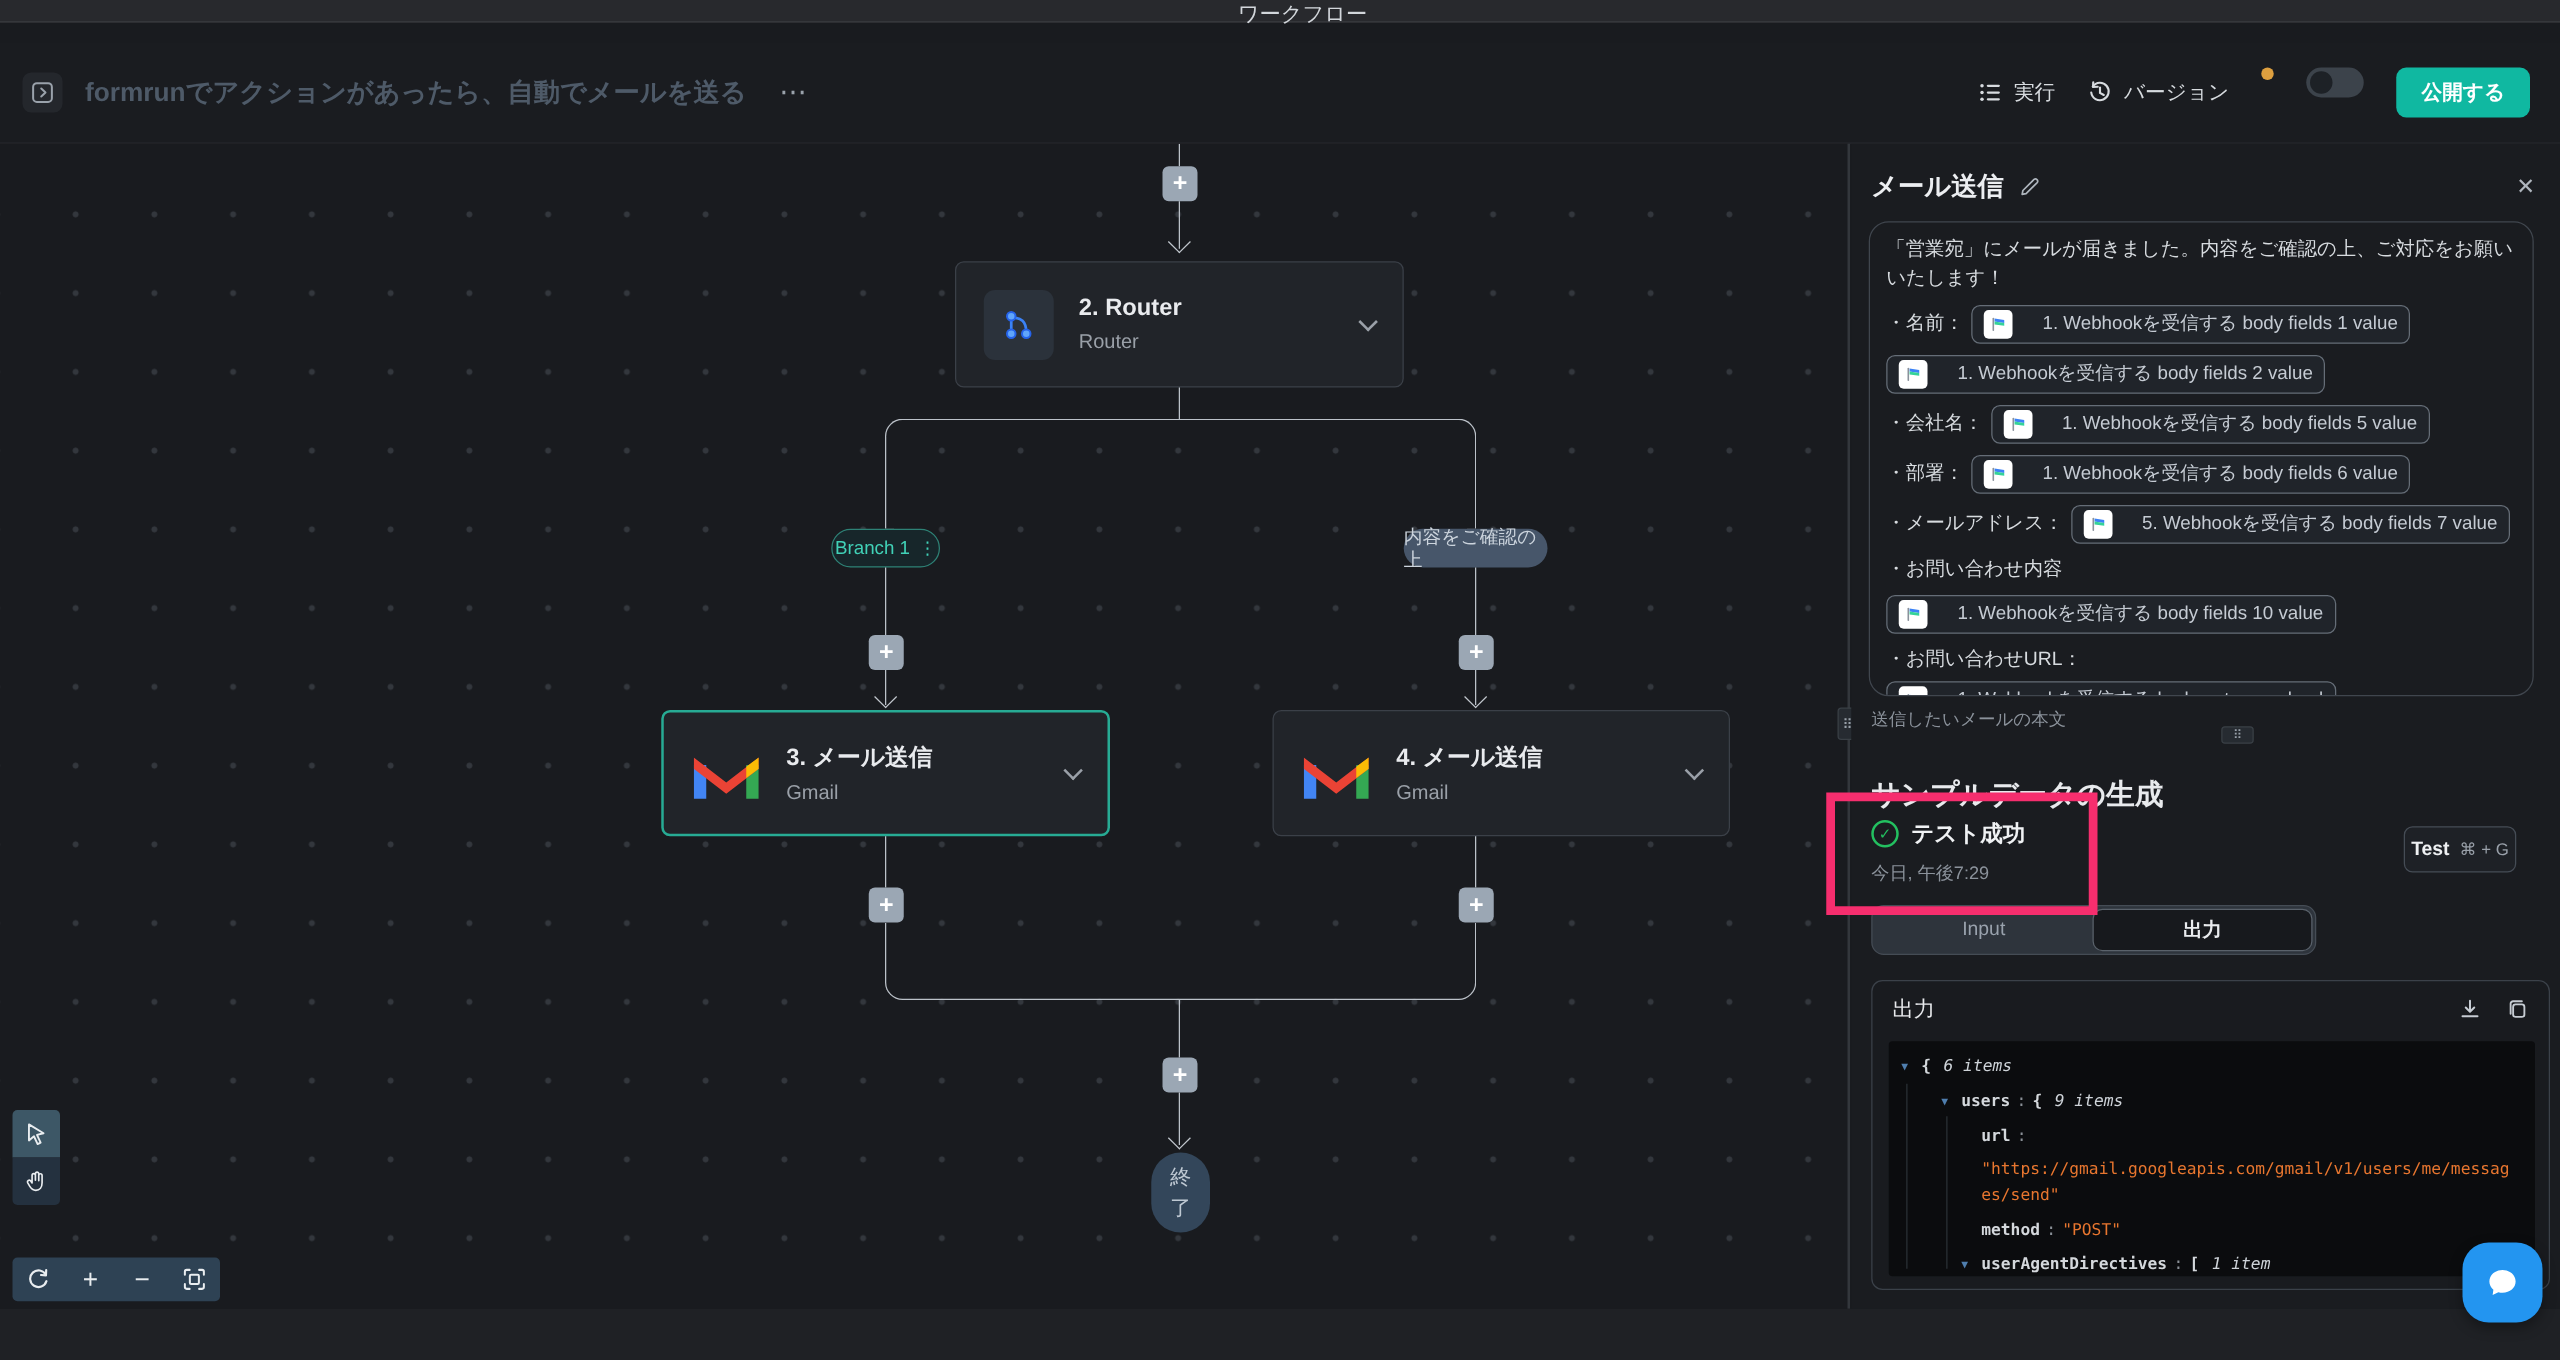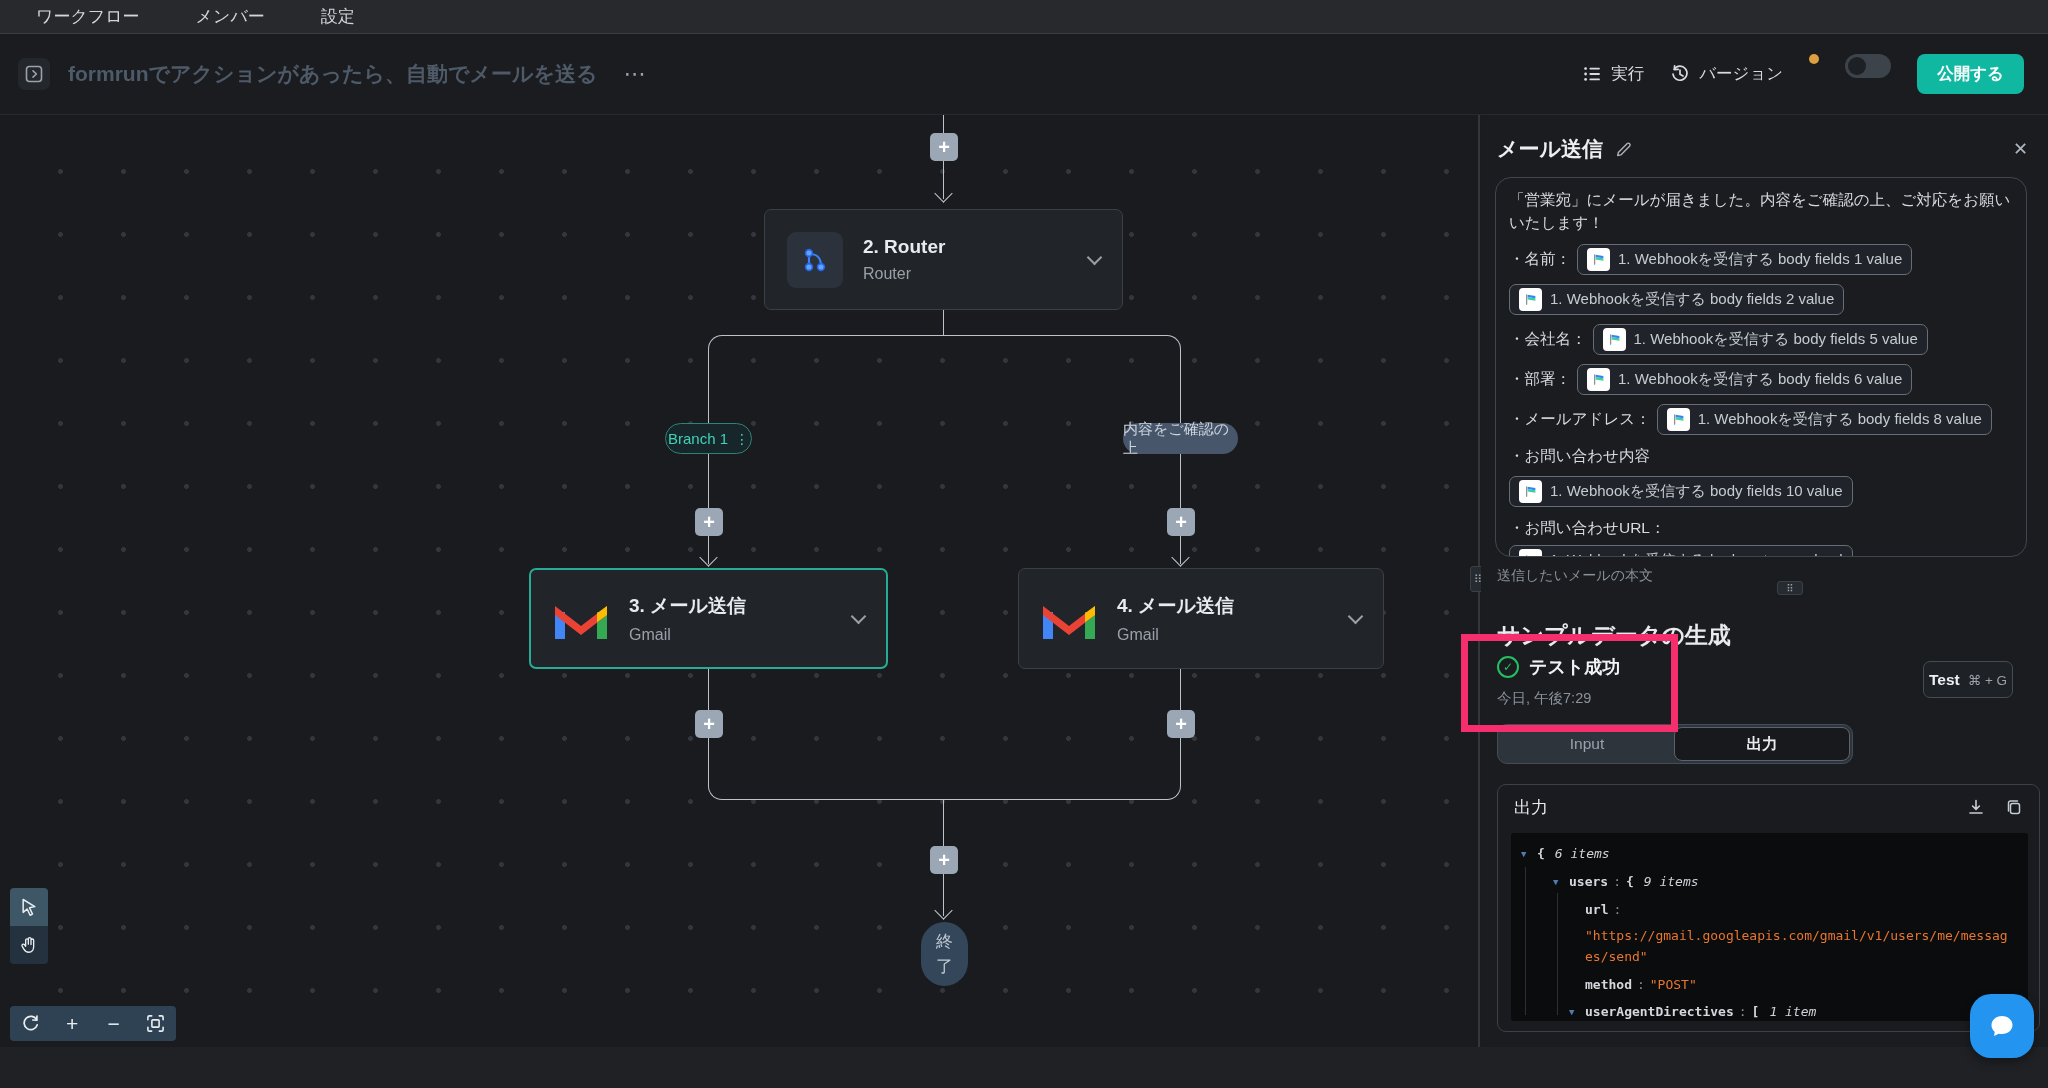--- a/index.html
+++ b/index.html
@@ -1,22 +1,22 @@
 <!DOCTYPE html>
 <html><head>
 <meta charset="utf-8">
 <style>
   * { margin:0; padding:0; box-sizing:border-box; }
   html,body { width:2048px; height:1088px; overflow:hidden; background:#191b1f;
     font-family:"Liberation Sans","DejaVu Sans",sans-serif; }
   .app { position:relative; width:2048px; height:1088px; background:#191b1f; }
 
   
-  .topnav { position:absolute; left:0; top:0; width:2048px; height:34px; background:#28292d;
-    border-bottom:1px solid #3a3c40; display:flex; align-items:center; gap:56px; padding-left:36px; }
+  .topnav { position:absolute; left:0; top:0; width:2048px; height:18px; background:#28292d;
+    border-bottom:1px solid #3a3c40; display:flex; align-items:center; gap:56px; padding-left:36px;flex-direction:column; }
   .topnav .nav-item { color:#d2d6db; font-size:17px; cursor:pointer; }
 
   
   .header { position:absolute; left:0; top:34px; width:2048px; height:81px; background:#1a1c20;
     border-bottom:1px solid #27292e; display:flex; align-items:center; }
   .hdr-left { display:flex; align-items:center; gap:18px; padding-left:18px; flex:1; min-width:0; }
   .panel-toggle { width:32px; height:32px; border-radius:7px; background:#24272c; display:flex;
     align-items:center; justify-content:center; cursor:pointer; }
   .wf-title { color:#4e5a68; font-size:21px; font-weight:bold; white-space:nowrap; }
   .more-btn { color:#9aa2ab; font-size:22px; letter-spacing:2px; cursor:pointer; padding:0 8px; }
@@ -81,21 +81,21 @@
   
   .panel { position:absolute; left:1481px; top:115px; width:567px; height:932px; background:#1a1c20; }
   .panel-header { position:absolute; left:16px; top:15px; right:14px; height:38px; display:flex; align-items:center; gap:12px; }
   .panel-title { color:#eceef1; font-size:21px; font-weight:bold; }
   .close-btn { margin-left:auto; color:#aeb5bd; font-size:18px; cursor:pointer; padding:2px 6px; }
   .mailbox { position:absolute; left:14px; top:62px; width:532px; height:380px; border:1px solid #40464e;
     border-radius:16px; padding:10px 13px; color:#d7dbdf; font-size:15.5px; line-height:1.5;
     overflow:hidden; cursor:text; }
   .mrow { display:flex; align-items:center; flex-wrap:wrap; gap:6px; margin-top:9px; }
   .mlabel { color:#d7dbdf; }
-  .wtag { display:inline-flex; align-items:center; gap:8px; border:1px solid #656d77; border-radius:7px;
+  .wtag { display:inline-flex; align-items:center; gap:24px; border:1px solid #656d77; border-radius:7px;
     background:#20242a; padding:3px 9px; color:#c5cbd3; font-size:15px; cursor:pointer; white-space:nowrap; }
   .wtag .ticon { width:23px; height:23px; background:#fff; border-radius:4px; display:flex;
     align-items:center; justify-content:center; }
   .drag-handle-h { position:absolute; left:296px; top:466px; width:26px; height:14px; background:#262b31;
     border:1px solid #3a4046; border-radius:3px; color:#98a0a9; font-size:10px; display:flex;
     align-items:center; justify-content:center; cursor:row-resize; }
   .mail-caption { position:absolute; left:16px; top:452px; color:#8b929b; font-size:14px; }
   .sample-heading { position:absolute; left:16px; top:505px; color:#e8eaed; font-size:23px; font-weight:bold; }
   .status-block { position:absolute; left:16px; top:540px; }
   .status-line { display:flex; align-items:center; gap:10px; }
@@ -390,21 +390,21 @@
       <div class="mrow">
         <span class="mlabel">・メールアドレス：</span>
         <span class="wtag">
           <span class="ticon">
               <svg width="15" height="15" viewBox="0 0 20 20">
                 <rect x="4" y="3" width="1.7" height="14" rx="0.8" fill="#8a929b"></rect>
                 <polygon points="6.2,3.8 16.5,5.3 16.5,8.4 6.2,6.9" fill="#3b82f6"></polygon>
                 <polygon points="6.2,6.9 16.5,8.4 16.5,11.5 6.2,10" fill="#34d399"></polygon>
               </svg>
             </span>
-          <span>1. Webhookを受信する body fields 8 value</span>
+          <span>5. Webhookを受信する body fields 7 value</span>
         </span>
       </div>
       <div class="mrow">
         <span class="mlabel">・お問い合わせ内容</span>
       </div>
       <div class="mrow">
         <span class="wtag">
           <span class="ticon">
               <svg width="15" height="15" viewBox="0 0 20 20">
                 <rect x="4" y="3" width="1.7" height="14" rx="0.8" fill="#8a929b"></rect>

